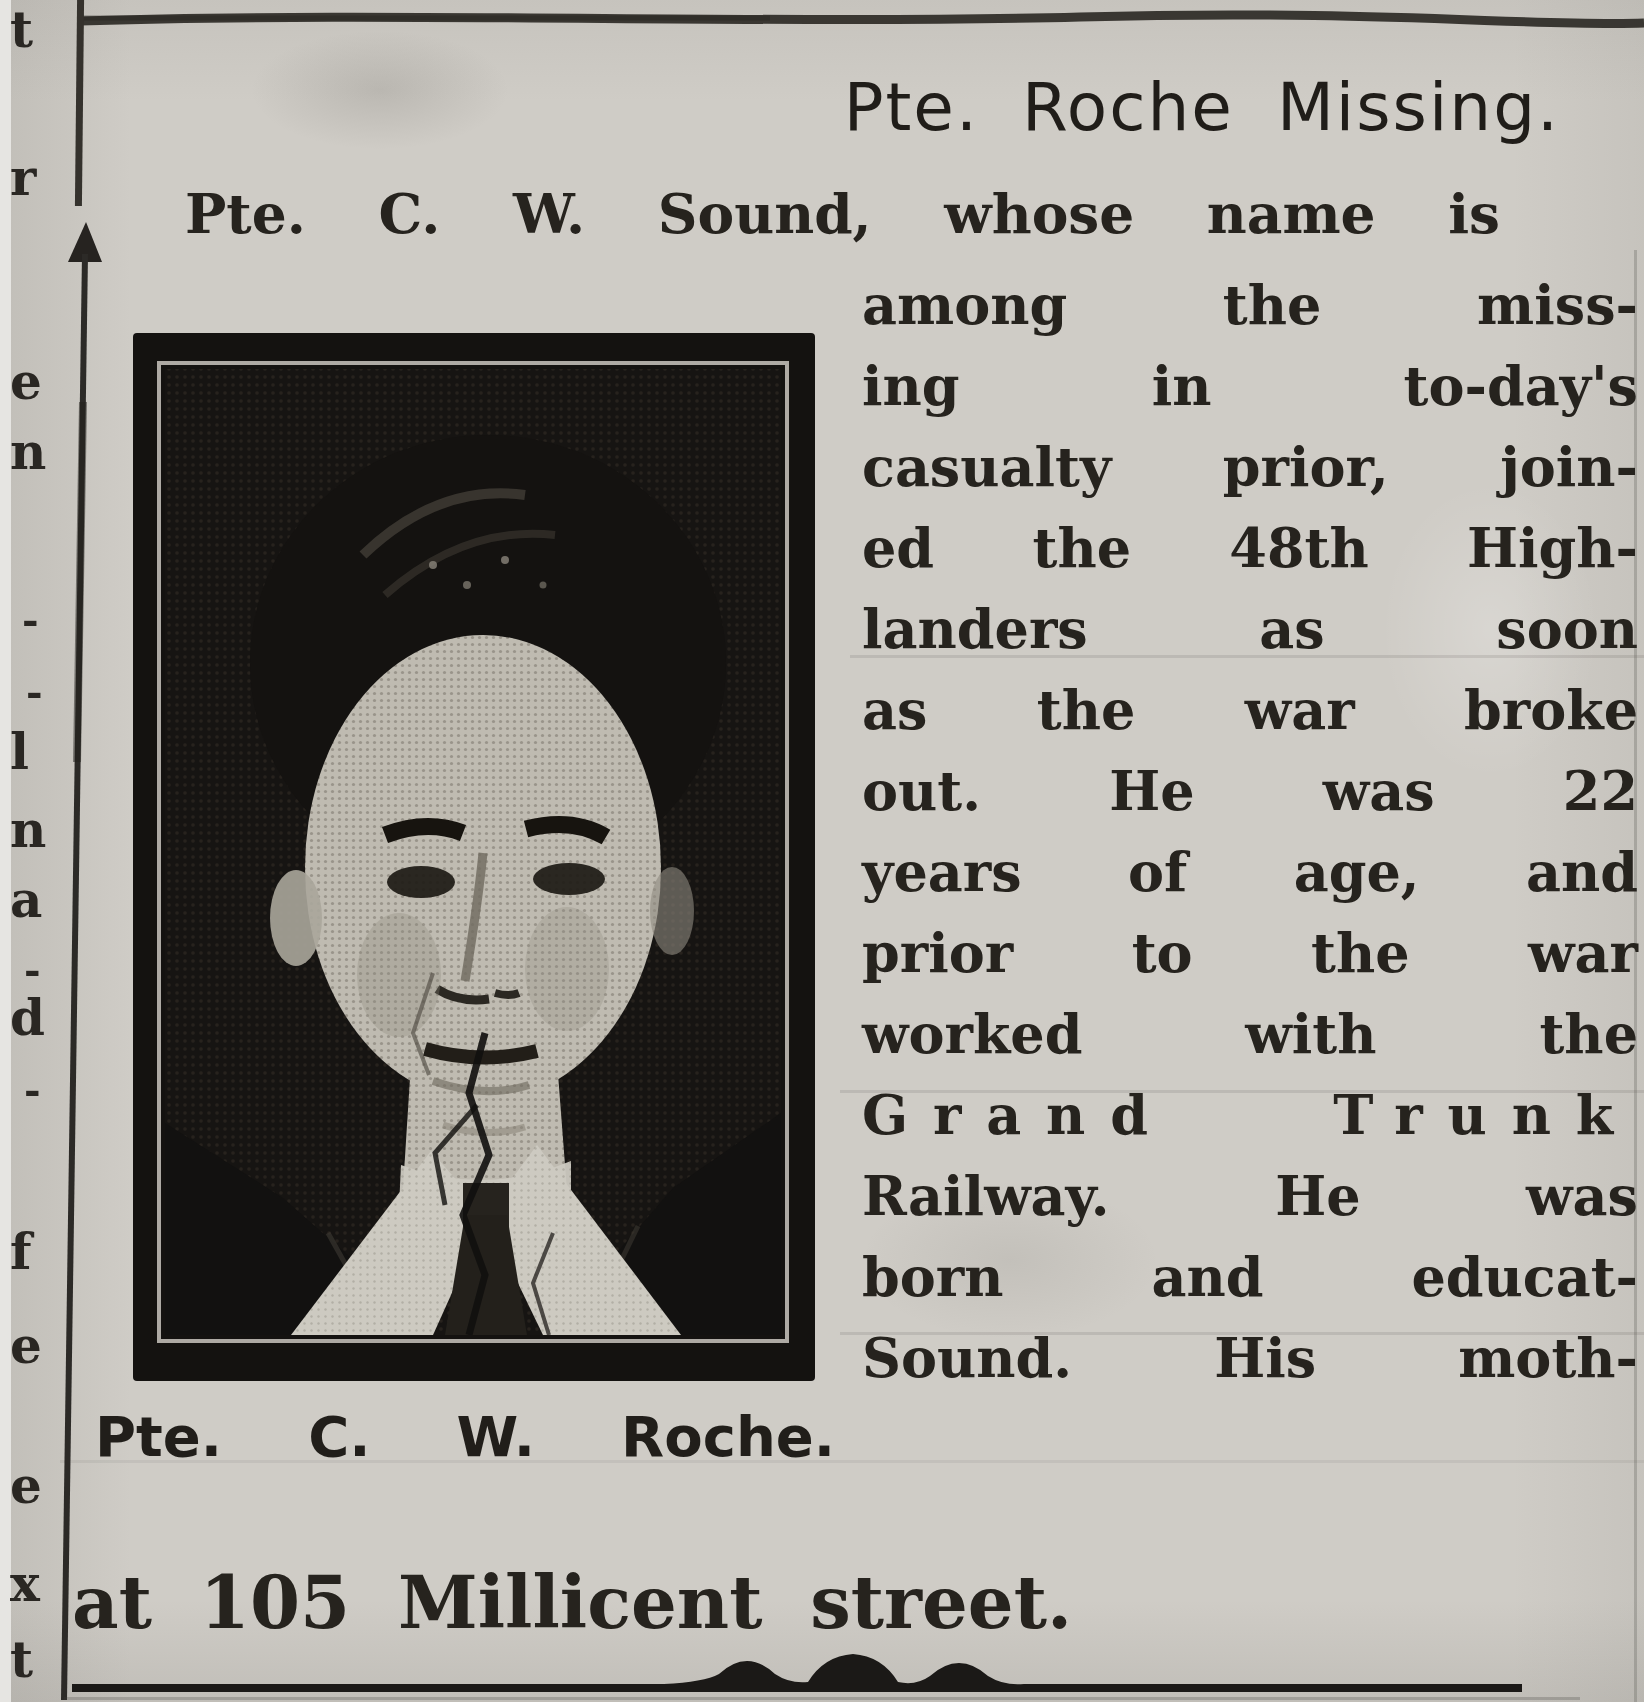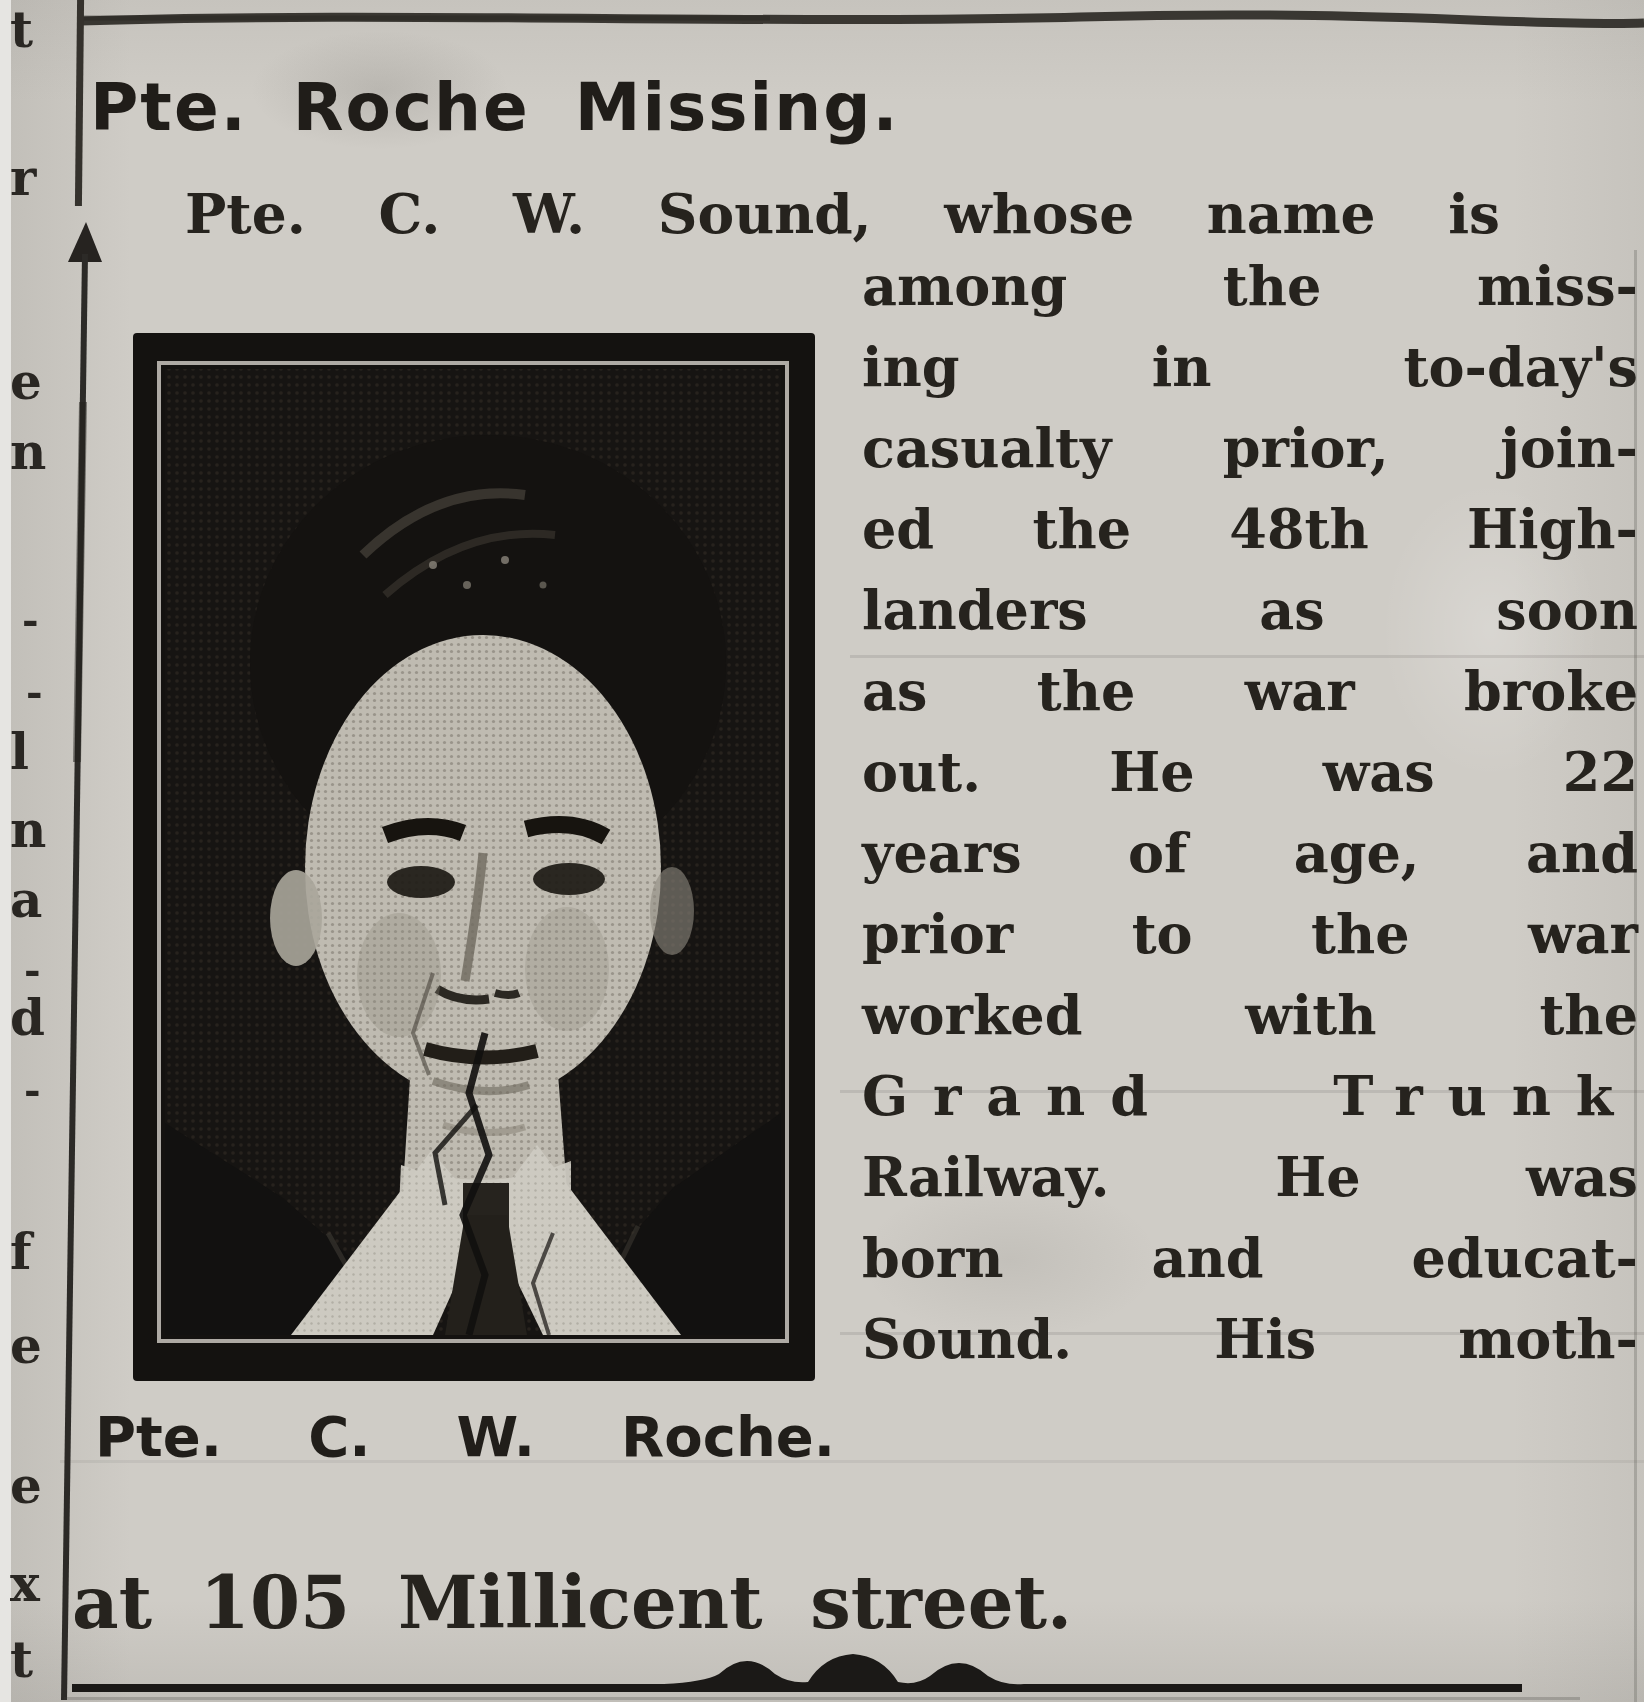--- a/index.html
+++ b/index.html
@@ -18,28 +18,28 @@
   .smudge.s2{left:1380px;top:480px;width:220px;height:300px;background:radial-gradient(ellipse at center, rgba(255,255,255,.20), rgba(0,0,0,0) 70%);}
   .smudge.s3{left:860px;top:1180px;width:300px;height:160px;background:radial-gradient(ellipse at center, rgba(90,88,82,.10), rgba(0,0,0,0) 70%);}
   .streak{position:absolute;height:3px;background:rgba(55,52,48,.12);}
   .rule-top-left{position:absolute;left:76px;top:0;width:7px;height:206px;background:#35322d;transform:rotate(.6deg);}
   .rule-right{position:absolute;left:1634px;top:250px;width:3px;height:1452px;background:rgba(100,98,94,.32);}
   .frag{position:absolute;left:10px;font:700 50px "DejaVu Serif",serif;color:#2a2723;letter-spacing:0;}
   .frag.small{font-size:40px;}
 
   .headline{
     position:absolute;left:90px;top:62px;width:1470px;height:92px;line-height:92px;
-    text-align:left;font-family:"DejaVu Sans",sans-serif;font-weight:700;font-size:66px;
+    text-align:right;font-family:"DejaVu Sans",sans-serif;font-weight:400;font-size:66px;
     letter-spacing:2px;word-spacing:20px;color:#201d19;
   }
   .intro-line{
     position:absolute;left:185px;top:172px;width:1315px;height:84px;line-height:84px;
     font-size:55px;font-weight:700;text-align:justify;text-align-last:justify;color:#26231e;
   }
-  .right-col{position:absolute;left:862px;top:246px;width:776px;}
+  .right-col{position:absolute;left:862px;top:265px;width:776px;}
   .rline{height:81px;line-height:81px;font-size:54px;font-weight:700;
     text-align:justify;text-align-last:justify;color:#26231e;}
   .rline.sp1{letter-spacing:.46em;}
   .rline.sp2{letter-spacing:.30em;}
   .caption{
     position:absolute;left:95px;top:1392px;width:740px;height:90px;line-height:90px;
     font-family:"DejaVu Sans",sans-serif;font-weight:700;font-size:56px;
     text-align:justify;text-align-last:justify;color:#211e1a;
   }
   .closing-line{

